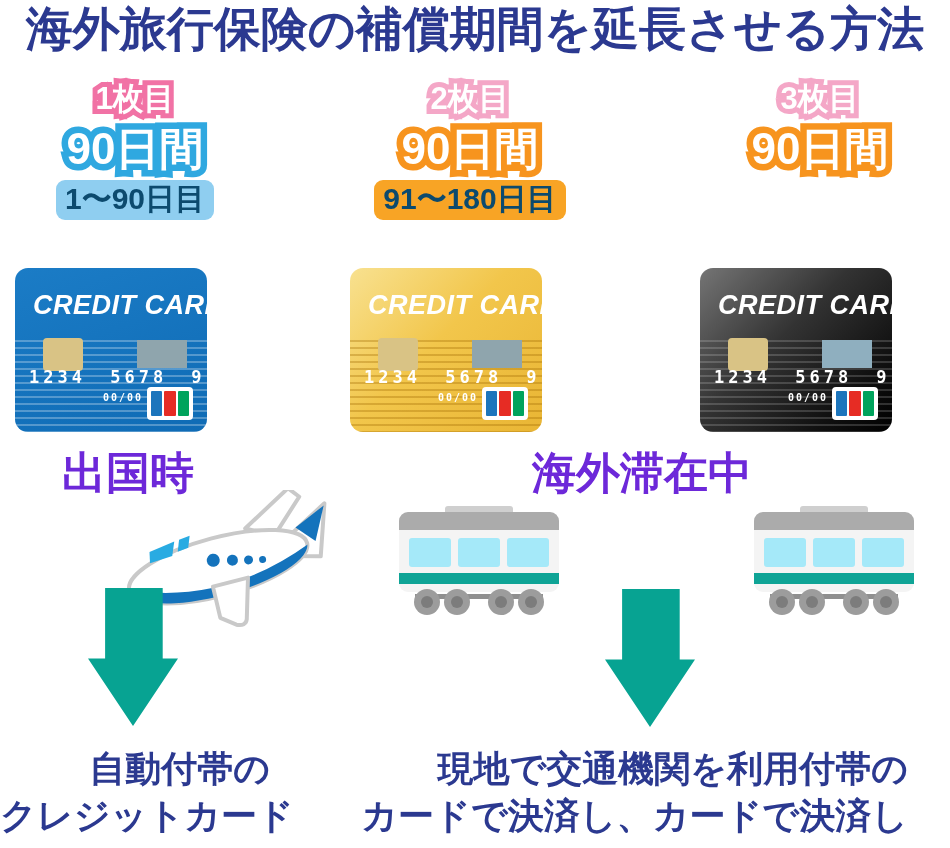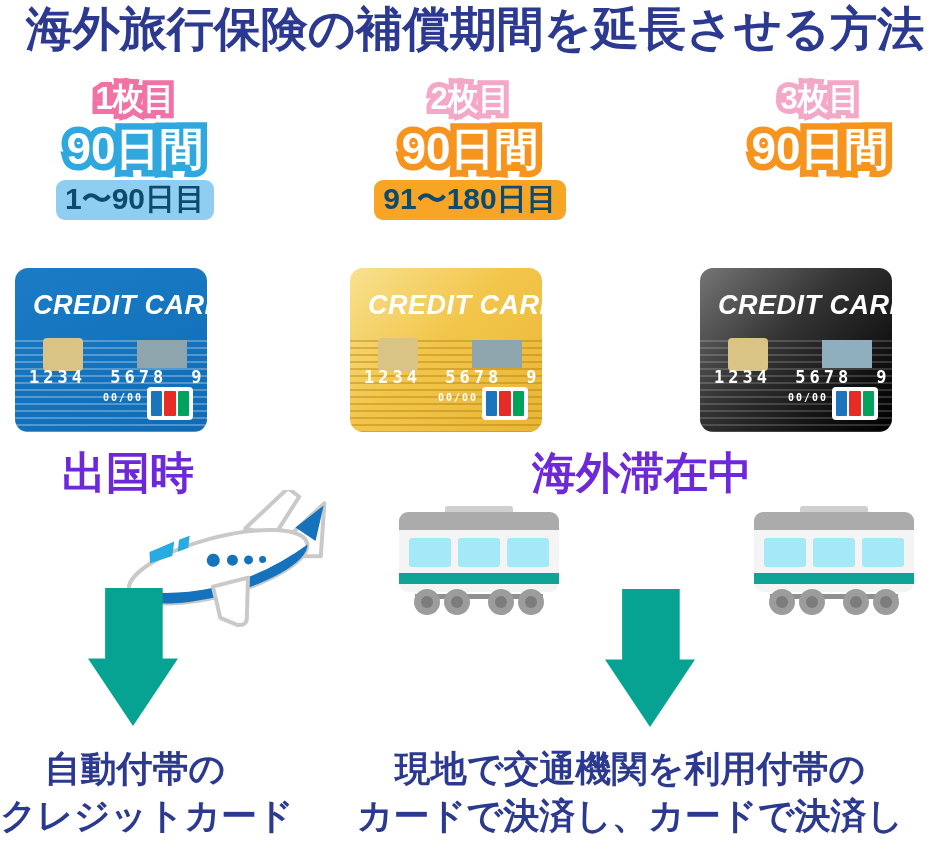--- a/index.html
+++ b/index.html
@@ -65,21 +65,21 @@
   
   .plane  { position:absolute; left:118px; top:490px; }
   .train1 { position:absolute; left:393px; top:506px; }
   .train2 { position:absolute; left:748px; top:506px; }
   
   .arrow { position:absolute; width:90px; height:138px; background:var(--teal-arrow);
     clip-path:polygon(19% 0,83% 0,83% 51%,100% 51%,50% 100%,0 51%,19% 51%); }
   .arrow-left { left:88px; top:588px; } .arrow-right { left:605px; top:589px; }
   
   .note { position:absolute; top:746px; font-size:36px; color:var(--navy);
-    text-align:center; line-height:1.3; white-space:nowrap; }
+    text-align:right; line-height:1.3; white-space:nowrap; }
   .note-left  { left:0; width:270px; }
   .note-right { left:352px; width:556px; }
 </style>
 </head>
 <body>
 
 <div class="stage">
 
   <div class="title">海外旅行保険の補償期間を延長させる方法</div>
 

